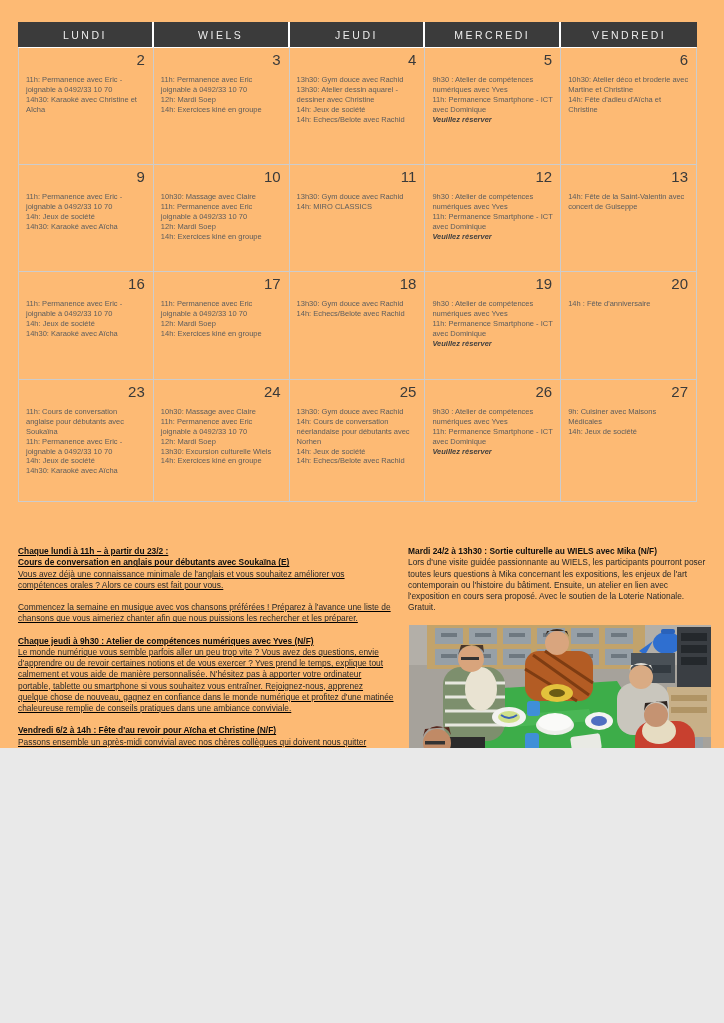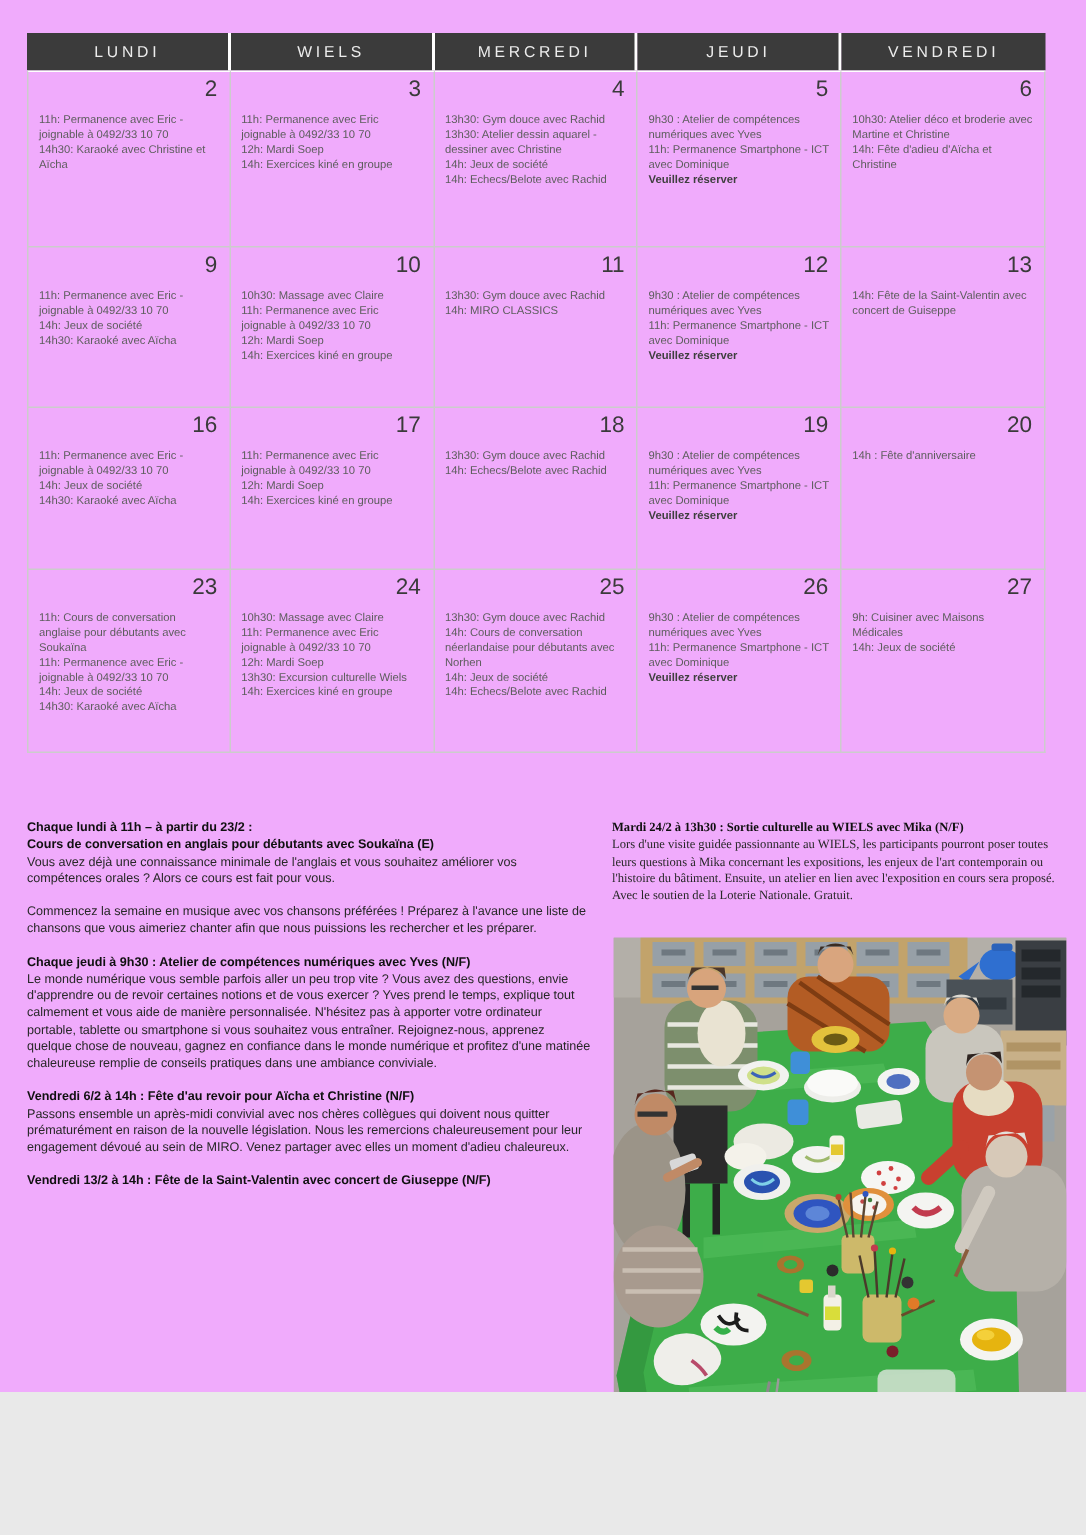--- a/index.html
+++ b/index.html
@@ -1,59 +1,59 @@
 <!DOCTYPE html>
 <html><head>
 <meta charset="utf-8">
 <style>
   * { margin:0; padding:0; box-sizing:border-box; }
   html,body { background:#e9e9e9; }
   .page {
-    position:relative; width:724px; height:928px; background:#f0abfc;
+    position:relative; width:724px; height:748px; background:#fdba74;
     font-family:"Liberation Sans", sans-serif; overflow:hidden;
     margin:0 auto;
   }
   
   .calendar { position:absolute; left:18px; top:22px; width:679px; }
   .cal-grid {
     display:grid;
     grid-template-columns:repeat(5,1fr);
     grid-template-rows:25px 118px 107px 108px 122px;
   }
   .hcell {
     background:#3b3b3b; color:#ececec; display:flex; align-items:center; justify-content:center;
     font-size:10.5px; letter-spacing:2.5px; font-weight:400;
   }
   .hcell:not(:nth-child(5)) { border-right:2px solid #ffffff; }
   .cell { border-right:1px solid #cccccc; border-bottom:1px solid #cccccc; padding:2px 6px 2px 7px; overflow:hidden; }
   .cl { border-left:1px solid #cccccc; }
   .bt { border-top:1px solid #ffffff; }
   .date { text-align:right; font-size:15px; color:#3a3a3a; padding-right:2px; line-height:19px; }
   .events { margin-top:6px; font-size:7.5px; line-height:1.32; color:#5d5d5d; white-space:pre-line; }
-  .note { font-size:7.5px; line-height:1.32; color:#3f3f3f; font-weight:bold; }
+  .note { font-size:7.5px; line-height:1.32; color:#3f3f3f; font-weight:bold; font-style:italic; }
   
-  .col-left  { position:absolute; left:18px;  top:546px; width:376px; }
-  .col-right { position:absolute; left:408px; top:546px; width:303px;font-family:Liberation Serif, serif; }
+  .col-left  { position:absolute; left:18px;  top:546px; width:376px;text-decoration:underline; }
+  .col-right { position:absolute; left:408px; top:546px; width:303px; }
   .desc { margin-bottom:11px; }
   .desc-title { font-size:8.4px; font-weight:bold; color:#101010; line-height:1.34; white-space:pre-line; }
   .desc-body  { font-size:8.4px; color:#282828; line-height:1.34; }
   
   .photo { position:absolute; left:409px; top:625px; width:302px; height:378px; display:block; }
 </style>
 </head>
 <body>
 
 <div class="page">
 
   <div class="calendar">
     <div class="cal-grid">
       <div class="hcell">LUNDI</div>
       <div class="hcell">WIELS</div>
+      <div class="hcell">JEUDI</div>
       <div class="hcell">MERCREDI</div>
-      <div class="hcell">JEUDI</div>
       <div class="hcell">VENDREDI</div>
 
       <div class="cell bt cl">
         <div class="date">2</div>
         <div class="events">11h: Permanence avec Eric  - joignable à 0492/33 10 70
 14h30: Karaoké avec Christine et Aïcha</div>
       </div>
       <div class="cell bt">
         <div class="date">3</div>
         <div class="events">11h: Permanence avec Eric joignable à 0492/33 10 70

